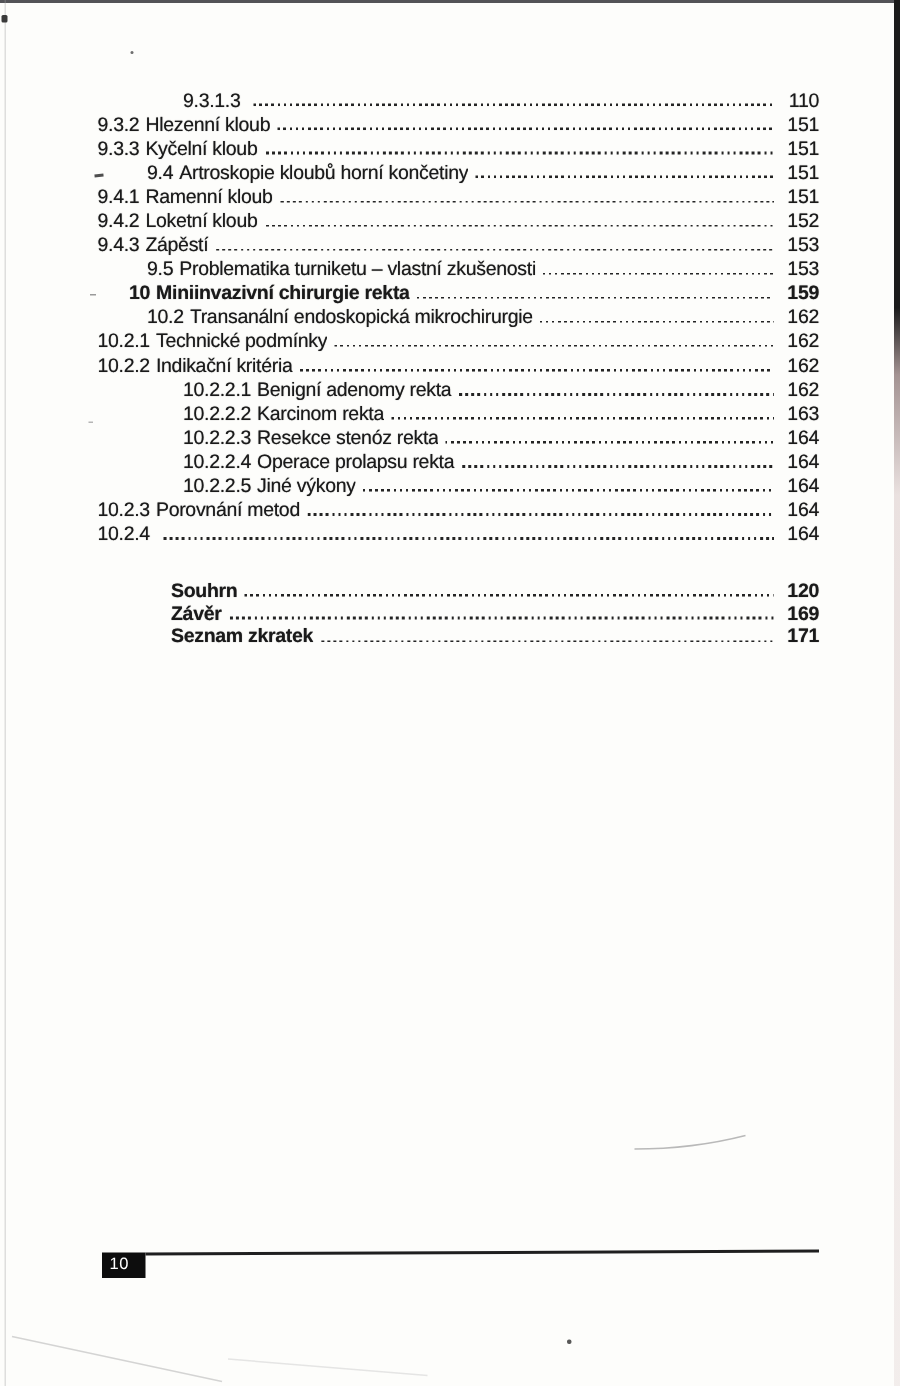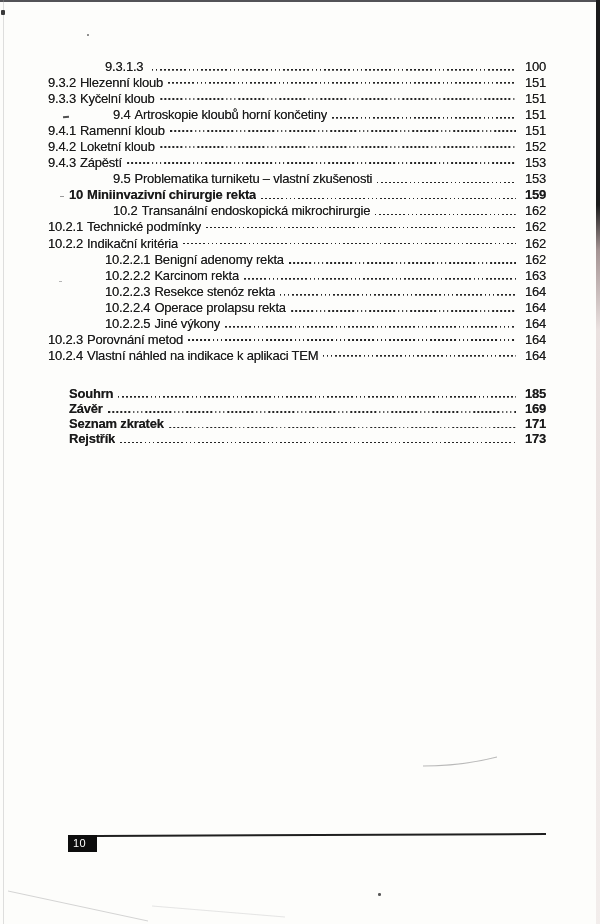--- a/index.html
+++ b/index.html
@@ -12,40 +12,40 @@
   
   .edge-top{position:absolute;top:0;left:0;width:600px;height:2.2px;background:#35353a;opacity:.85;}
   .edge-right{
     position:absolute;top:0;right:0;width:4.5px;height:924px;
     background:linear-gradient(180deg,#1b1b1b 0px,#1b1b1b 205px,rgba(90,60,60,.55) 250px,
                rgba(190,160,160,.30) 330px,rgba(205,182,182,.22) 100%);
   }
   .edge-left{position:absolute;top:0;left:2.5px;width:1px;height:924px;background:rgba(160,160,160,.32);}
 
   
-  .toc{position:absolute;top:59px;left:0;right:54px;}
+  .toc{position:absolute;top:59px;left:17px;right:54px;}
   .toc-row{
     display:flex;align-items:baseline;height:16.05px;line-height:16.05px;
     font-size:13px;letter-spacing:-0.2px;white-space:nowrap;
     text-shadow:0 0 .6px rgba(20,20,20,.65);
   }
   .toc-row.bold{font-weight:700;}
   .lvl1{padding-left:69px;}
-  .lvl2{padding-left:81px;margin-left:32px;}
-  .lvl3{padding-left:48px;align-items:center;}
+  .lvl2{padding-left:81px;}
+  .lvl3{padding-left:48px;}
   .lvl4{padding-left:105px;}
   .num{flex:none;margin-right:4px;}
   .title{flex:0 1 auto;min-width:0;overflow:hidden;}
   .leader{
     flex:1 1 10px;min-width:5px;height:1.7px;margin:0 3px 0 5px;
     background-image:repeating-linear-gradient(90deg,#242424 0,#242424 1.7px,transparent 1.7px,transparent 4.1px);
     background-position:right bottom;background-repeat:repeat-x;
   }
   .pg{flex:none;width:27px;text-align:right;}
-  .backmatter{margin-top:22px;}
+  .backmatter{margin-top:22px;margin-left:28px;}
   .backmatter .toc-row{height:15.2px;line-height:15.2px;}
 
   
   .pagenum-box{
     position:absolute;left:68px;top:835px;width:29px;height:17px;background:#0d0d0d;
     color:#fff;font-size:11px;line-height:17.5px;padding-left:5px;box-sizing:border-box;
     letter-spacing:.3px;
   }
   .footer-rule{
     position:absolute;left:97px;top:835px;width:449px;height:1.9px;background:#1f1f1f;
@@ -67,21 +67,21 @@
 
 <div class="edge-top artifact"></div>
 <div class="edge-right artifact"></div>
 <div class="edge-left artifact"></div>
 
 <main class="toc">
   <div id="toc-entries">
       <div class="toc-row lvl4">
         <span class="num">9.3.1.3</span>
         <span class="leader"></span>
-        <span class="pg">100</span>
+        <span class="pg">110</span>
       </div>
       <div class="toc-row lvl3">
         <span class="num">9.3.2</span>
         <span class="title">Hlezenní kloub</span>
         <span class="leader"></span>
         <span class="pg">151</span>
       </div>
       <div class="toc-row lvl3">
         <span class="num">9.3.3</span>
         <span class="title">Kyčelní kloub</span>
@@ -173,45 +173,39 @@
         <span class="pg">164</span>
       </div>
       <div class="toc-row lvl3">
         <span class="num">10.2.3</span>
         <span class="title">Porovnání metod</span>
         <span class="leader"></span>
         <span class="pg">164</span>
       </div>
       <div class="toc-row lvl3">
         <span class="num">10.2.4</span>
-        <span class="title">Vlastní náhled na indikace k aplikaci TEM</span>
         <span class="leader"></span>
         <span class="pg">164</span>
       </div>
     </div>
   <div id="toc-backmatter" class="backmatter">
       <div class="toc-row lvl1 bold">
         <span class="title">Souhrn</span>
         <span class="leader"></span>
-        <span class="pg">185</span>
+        <span class="pg">120</span>
       </div>
       <div class="toc-row lvl1 bold">
         <span class="title">Závěr</span>
         <span class="leader"></span>
         <span class="pg">169</span>
       </div>
       <div class="toc-row lvl1 bold">
         <span class="title">Seznam zkratek</span>
         <span class="leader"></span>
         <span class="pg">171</span>
-      </div>
-      <div class="toc-row lvl1 bold">
-        <span class="title">Rejstřík</span>
-        <span class="leader"></span>
-        <span class="pg">173</span>
       </div>
     </div>
 </main>
 
 <div class="pagenum-box">
   <span>10</span>
 </div>
 <div class="footer-rule"></div>
 
 <div class="artifact a-dash1"></div>

